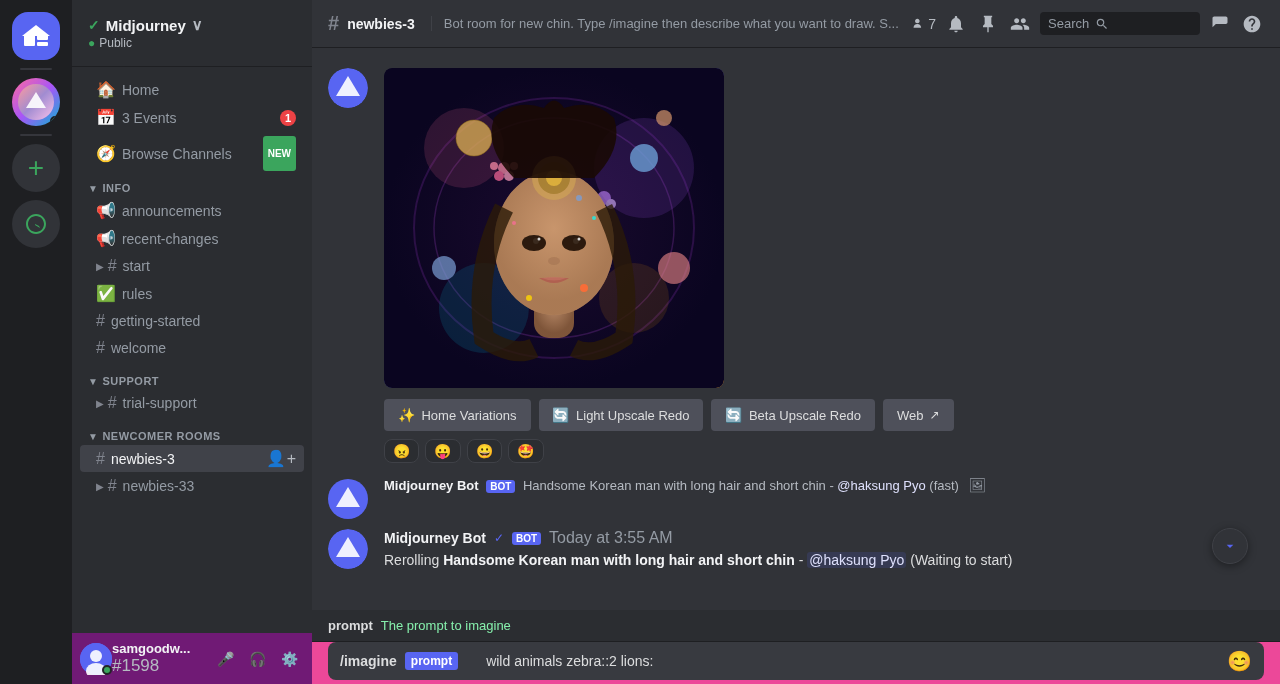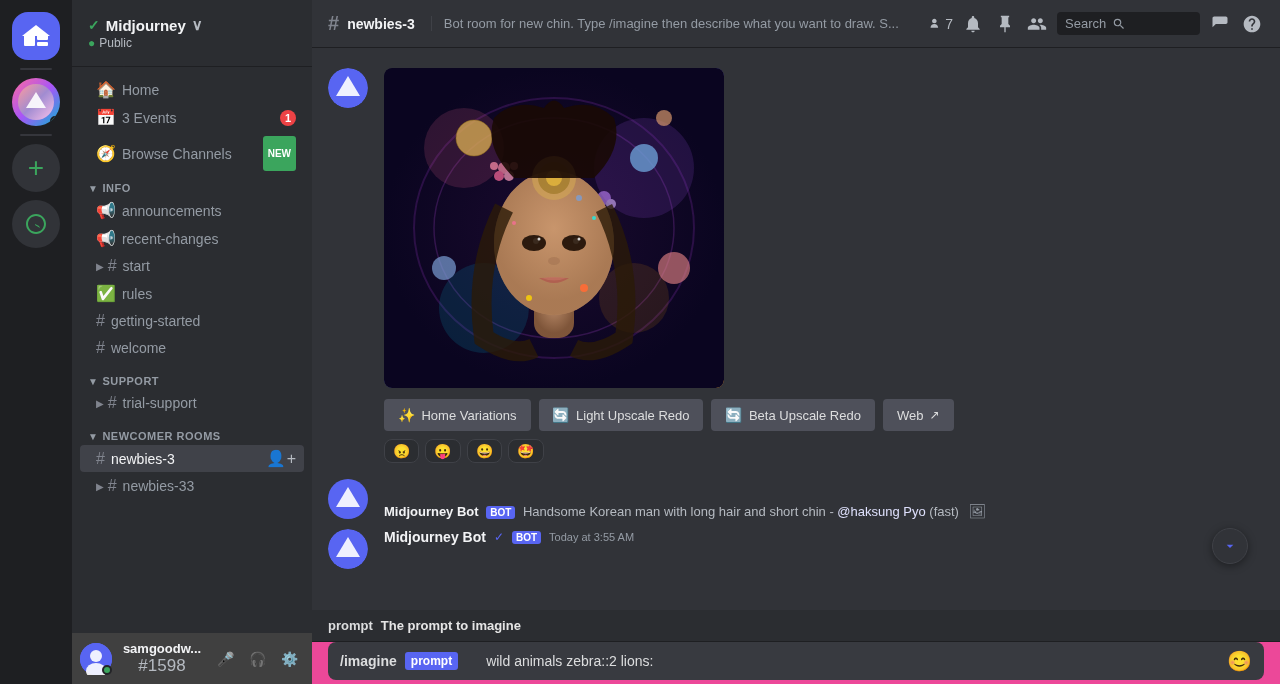--- a/index.html
+++ b/index.html
@@ -150,25 +150,24 @@
     }
     .badge.new-badge {
       background: #3ba55d;
       color: white;
       font-size: 10px;
       padding: 12px 5px;
       border-radius: 3px;
     }
 
     .user-area {
-      background: #404040;
+      background: #701a75;
       padding: 8px 8px;
       display: flex;
       align-items: center;
-      text-align: center;
     }
     .user-avatar {
       width: 32px; height: 32px;
       border-radius: 50%;
       background: #5865f2;
       display: flex; align-items: center; justify-content: center;
       color: white; font-size: 14px;
       position: relative;
     }
     .user-info { flex: 1; }
@@ -240,21 +239,21 @@
       display: flex; align-items: center; gap: 4px;
       color: #b5bac1; font-size: 14px;
     }
     .search-bar {
       background: #1e1f22;
       border-radius: 4px;
       padding: 4px 8px;
       display: flex;
       align-items: center;
       gap: 6px;
-      width: 143px;
+      width: 160px;
       color: #949ba4;
       font-size: 13px;
       cursor: text;
     }
 
     
     .messages-area {
       flex: 1;
       overflow-y: auto;
       padding: 16px;
@@ -294,21 +293,21 @@
     .bot-badge {
       background: #5865f2;
       color: white;
       font-size: 10px;
       font-weight: 700;
       padding: 1px 4px;
       border-radius: 3px;
     }
     .message-timestamp {
       color: #949ba4;
-      font-size: 11px;
+      font-size: 16px;
     }
     .message-text {
       color: #dcddde;
       font-size: 14px;
       line-height: 1.4;
     }
     .message-text .mention {
       color: #dee0fc;
       background: rgba(88, 101, 242, 0.15);
       border-radius: 3px;
@@ -382,22 +381,21 @@
       align-items: center;
       gap: 8px;
       font-size: 13px;
       color: #b5bac1;
     }
     .prompt-label {
       font-weight: 600;
       color: #dcddde;
     }
     .prompt-text {
-      color: #e5e5e5;
-      font-weight: bold;
+      color: #86efac;
     }
 
     
     .message-input-area {
       padding: 0 16px 4px;
       background: #ec4899;
     }
     .message-input-wrapper {
       background: #383a40;
       border-radius: 8px;
@@ -802,21 +800,21 @@
             <div class="reaction">
               <span>😀</span>
             </div>
             <div class="reaction">
               <span>🤩</span>
             </div>
           </div>
         </div>
       </div>
 
-      <div style="display:flex; align-items:flex-end; gap:16px; padding: 2px 0; margin-bottom:4px;">
+      <div style="display:flex; align-items:flex-start; gap:16px; padding: 2px 0; margin-bottom:4px;">
         <div style="width:40px; flex-shrink:0; display:flex; justify-content:center; padding-top:2px;">
           <svg width="40" height="40" viewBox="0 0 40 40">
             <circle cx="20" cy="20" r="20" fill="#5865f2"></circle>
             <path d="M20 8 L32 28 L8 28 Z" fill="white" opacity="0.9"></path>
           </svg>
         </div>
         <div style="flex:1; font-size:13px; color:#b5bac1;">
           <span style="color:#f2f3f5; font-weight:600; margin-right:4px;">Midjourney Bot</span>
           <span class="bot-badge">BOT</span>
           <span style="margin-left:4px;">
@@ -836,20 +834,26 @@
             <path d="M20 8 L32 28 L8 28 Z" fill="white" opacity="0.9"></path>
           </svg>
         </div>
         <div class="message-content">
           <div class="message-header">
             <span class="message-author">Midjourney Bot</span>
             <span class="verified-icon">✓</span>
             <span class="bot-badge">BOT</span>
             <span class="message-timestamp">Today at 3:55 AM</span>
           </div>
+          <div class="message-text">
+            <span>Rerolling</span>
+            <strong> <span>Handsome Korean man with long hair and short chin</span> </strong>
+            - <span class="mention">@haksung Pyo</span>
+            (<span>Waiting to start</span>)
+          </div>
         </div>
       </div>
 
     </div>
 
     <div class="scroll-to-bottom">
       <svg width="16" height="16" viewBox="0 0 24 24" fill="#5865f2">
         <path d="M7 10l5 5 5-5z"></path>
       </svg>
     </div>

